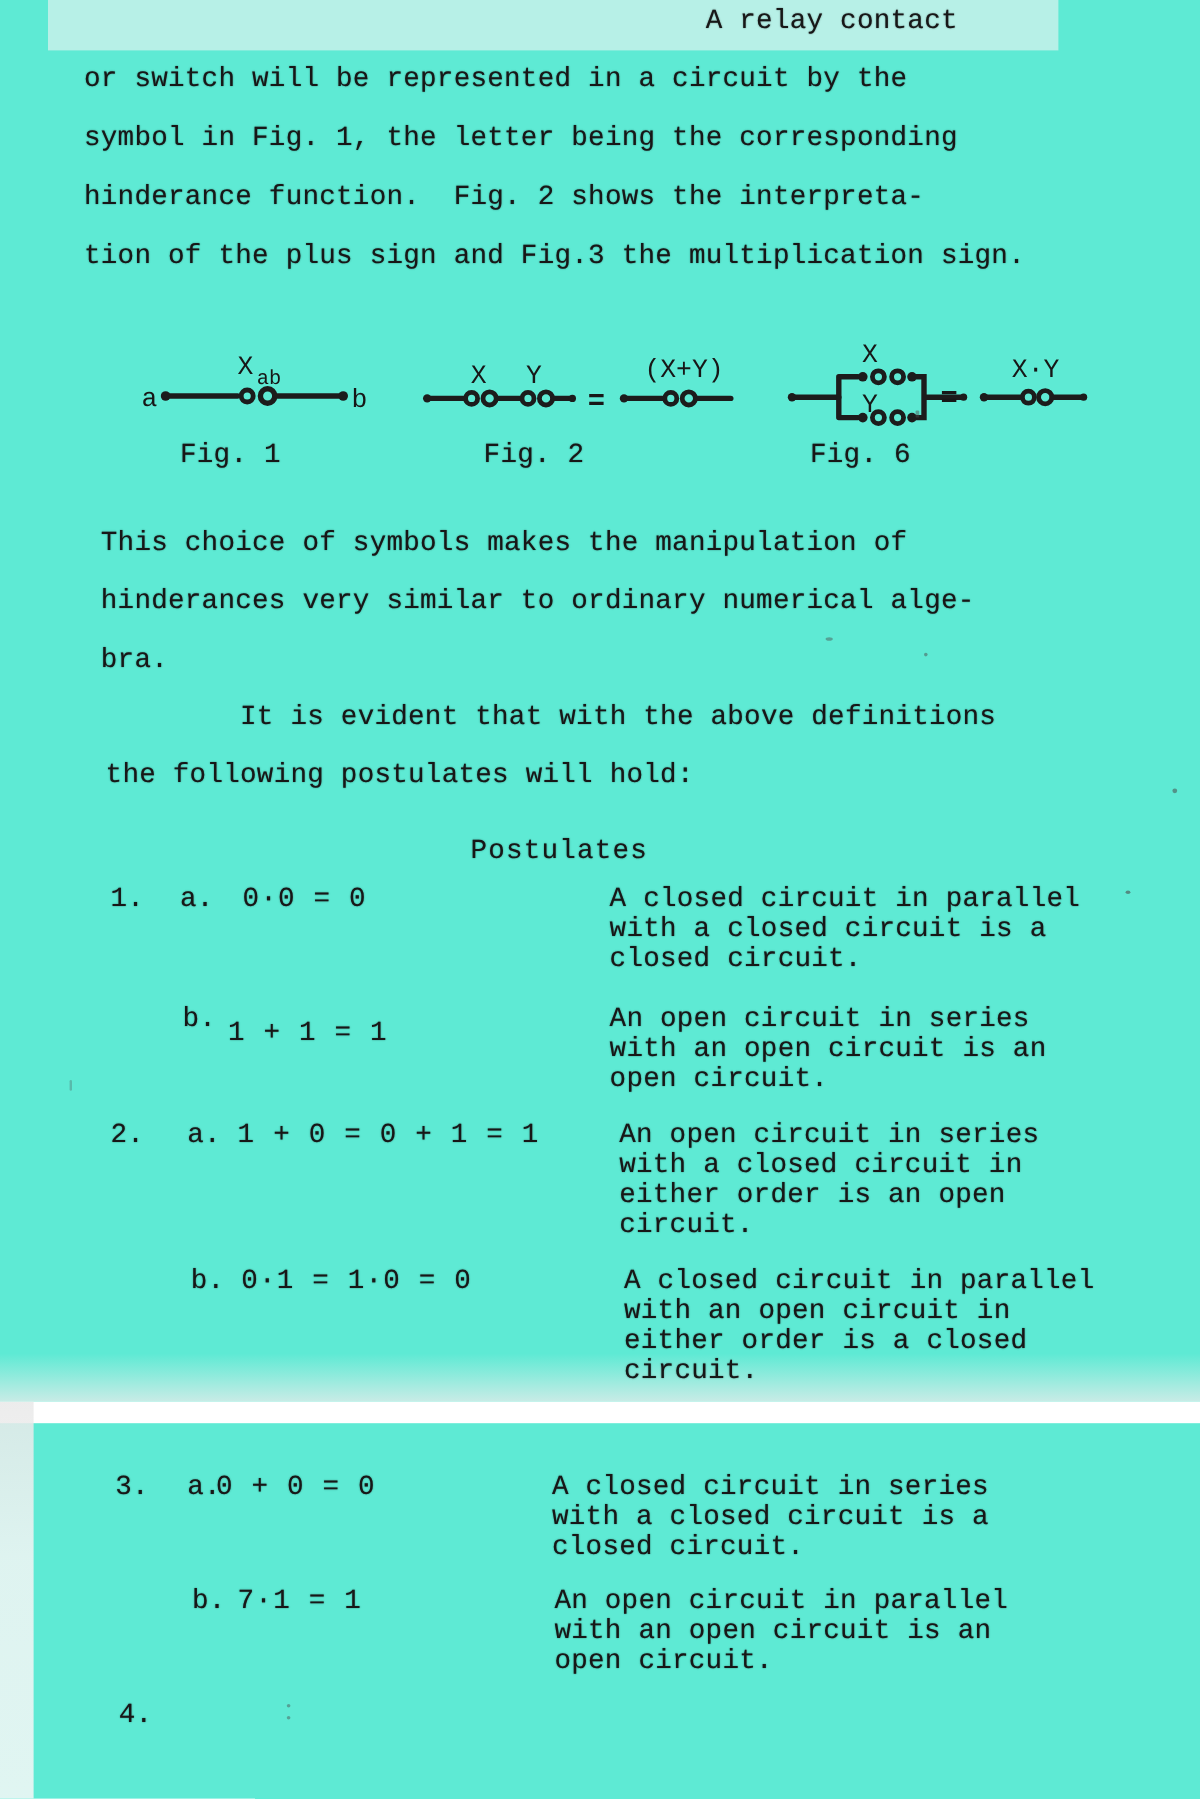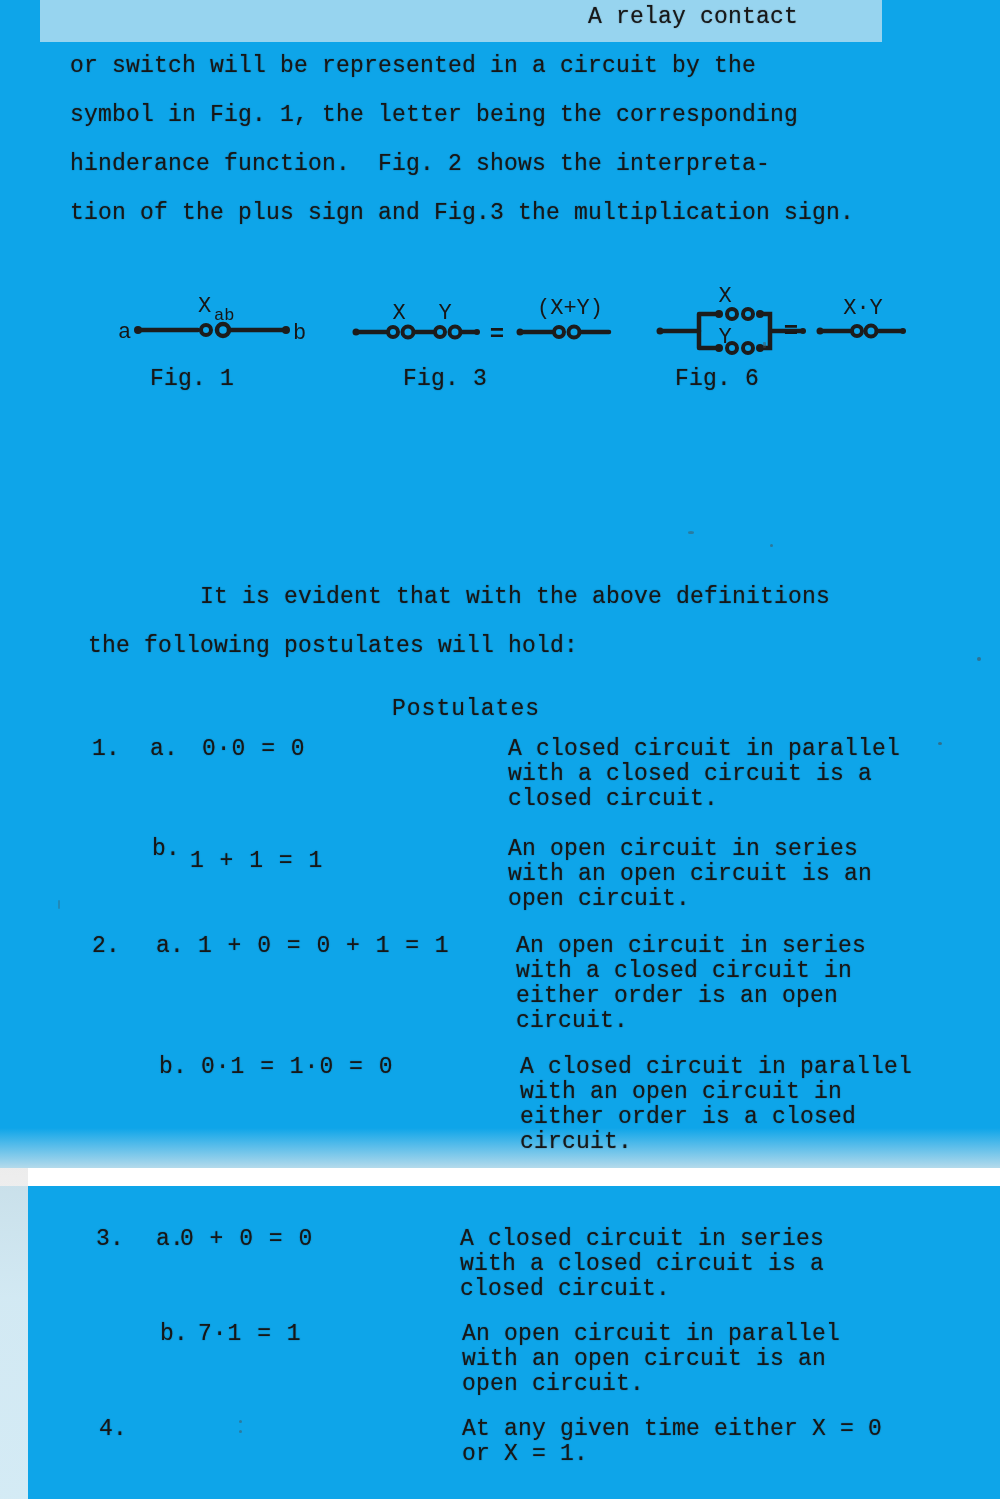--- a/index.html
+++ b/index.html
@@ -1,18 +1,18 @@
 <!DOCTYPE html>
 <html><head>
 <meta charset="utf-8">
 <style>
   html,body{margin:0;padding:0;background:#ffffff;}
   .page{
     position:relative;width:1000px;height:1499px;overflow:hidden;
-    background:#0ea5e9;
+    background:#5eead4;
     font-family:"Liberation Mono","DejaVu Sans Mono",monospace;
     color:#171717;
   }
   .txt{
     position:absolute;white-space:pre;
     font-size:23px;line-height:49px;letter-spacing:.2px;
     color:#171717;
     text-shadow:0 0 1px rgba(23,23,23,.55), 0 0 2px rgba(23,23,23,.12);
   }
   .lh25{line-height:25px;}
@@ -110,23 +110,26 @@
       <line class="stroke" x1="167" y1="48" x2="197" y2="48" stroke-width="4.5"></line>
       <circle class="stroke" cx="204" cy="48" r="5" stroke-width="4" fill="#fdfdfd"></circle>
       <circle class="stroke" cx="218" cy="48" r="5.5" stroke-width="4" fill="#fdfdfd"></circle>
       <line class="stroke" x1="224" y1="48" x2="250" y2="48" stroke-width="4.5"></line>
       <circle cx="250" cy="48" r="3" fill="#1c1c1c"></circle>
       <text x="210" y="31" font-size="22" text-anchor="middle">X·Y</text>
     </svg>
   </div>
 
   <div class="txt lh25 center" style="left:150px;top:367px;width:155px;">Fig. 1</div>
-  <div class="txt lh25 center" style="left:403px;top:367px;width:150px;">Fig. 3</div>
+  <div class="txt lh25 center" style="left:403px;top:367px;width:150px;">Fig. 2</div>
   <div class="txt lh25 center" style="left:675px;top:367px;width:150px;">Fig. 6</div>
 
+  <div class="txt" style="left:84px;top:428px;">This choice of symbols makes the manipulation of
+hinderances very similar to ordinary numerical alge-
+bra.</div>
   <div class="txt" style="left:88px;top:573px;">        It is evident that with the above definitions
 the following postulates will hold:</div>
 
   <div class="txt lh25 ls1" style="left:392px;top:697px;">Postulates</div>
 
   <div class="post-row" style="top:737px;">
     <span class="txt lh25" style="left:92px;">1.</span>
     <span class="txt lh25" style="left:150px;">a.</span>
     <span class="txt lh25 ls1" style="left:202px;">0·0 = 0</span>
     <span class="txt lh25" style="left:508px;">A closed circuit in parallel
@@ -173,22 +176,20 @@
   <div class="post-row" style="top:1322px;">
     <span class="txt lh25" style="left:160px;">b.</span>
     <span class="txt lh25 ls1" style="left:198px;">7·1 = 1</span>
     <span class="txt lh25" style="left:462px;">An open circuit in parallel
 with an open circuit is an
 open circuit.</span>
   </div>
 
   <div class="post-row" style="top:1417px;">
     <span class="txt lh25" style="left:99px;">4.</span>
-    <span class="txt lh25" style="left:462px;">At any given time either X = 0
-or X = 1.</span>
   </div>
 
   <div class="speck" style="left:688px;top:531px;width:6px;height:3px;opacity:.45;"></div>
   <div class="speck" style="left:770px;top:544px;width:3px;height:3px;opacity:.5;"></div>
   <div class="speck" style="left:977px;top:657px;width:4px;height:4px;opacity:.55;"></div>
   <div class="speck" style="left:938px;top:742px;width:4px;height:3px;opacity:.6;"></div>
   <div class="speck" style="left:58px;top:900px;width:2px;height:9px;opacity:.3;border-radius:1px;"></div>
   <div class="speck" style="left:763px;top:342px;width:3px;height:6px;opacity:.45;border-radius:1px;"></div>
   <div class="speck" style="left:239px;top:1420px;width:3px;height:3px;opacity:.45;"></div>
   <div class="speck" style="left:239px;top:1430px;width:3px;height:3px;opacity:.45;"></div>

